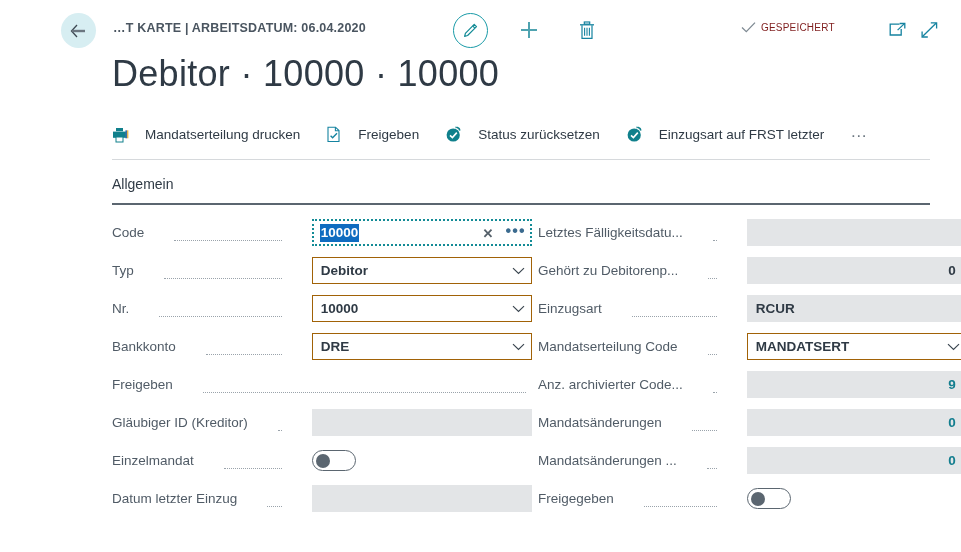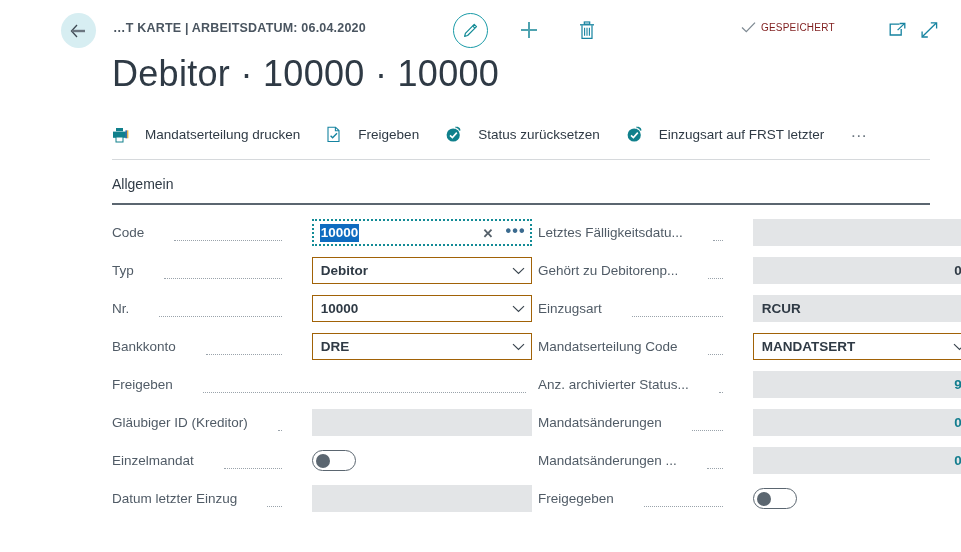--- a/index.html
+++ b/index.html
@@ -429,21 +429,21 @@
         <div class="inp">
           <span>MANDATSERT</span>
           <svg class="chev" width="13" height="9" viewBox="0 0 13 9">
             <path d="M1 1.6 L6.5 7 L12 1.6" fill="none" stroke="#3d4852" stroke-width="1.2"></path>
           </svg>
         </div>
       </div>
     </div>
 
     <div class="field">
-      <span class="flabel">Anz. archivierter Status...</span>
+      <span class="flabel">Anz. archivierter Code...</span>
       <span class="dots"></span>
       <div class="ctrl">
         <div class="inp readonly num val-teal">9</div>
       </div>
     </div>
 
     <div class="field">
       <span class="flabel">Mandatsänderungen</span>
       <span class="dots"></span>
       <div class="ctrl">

